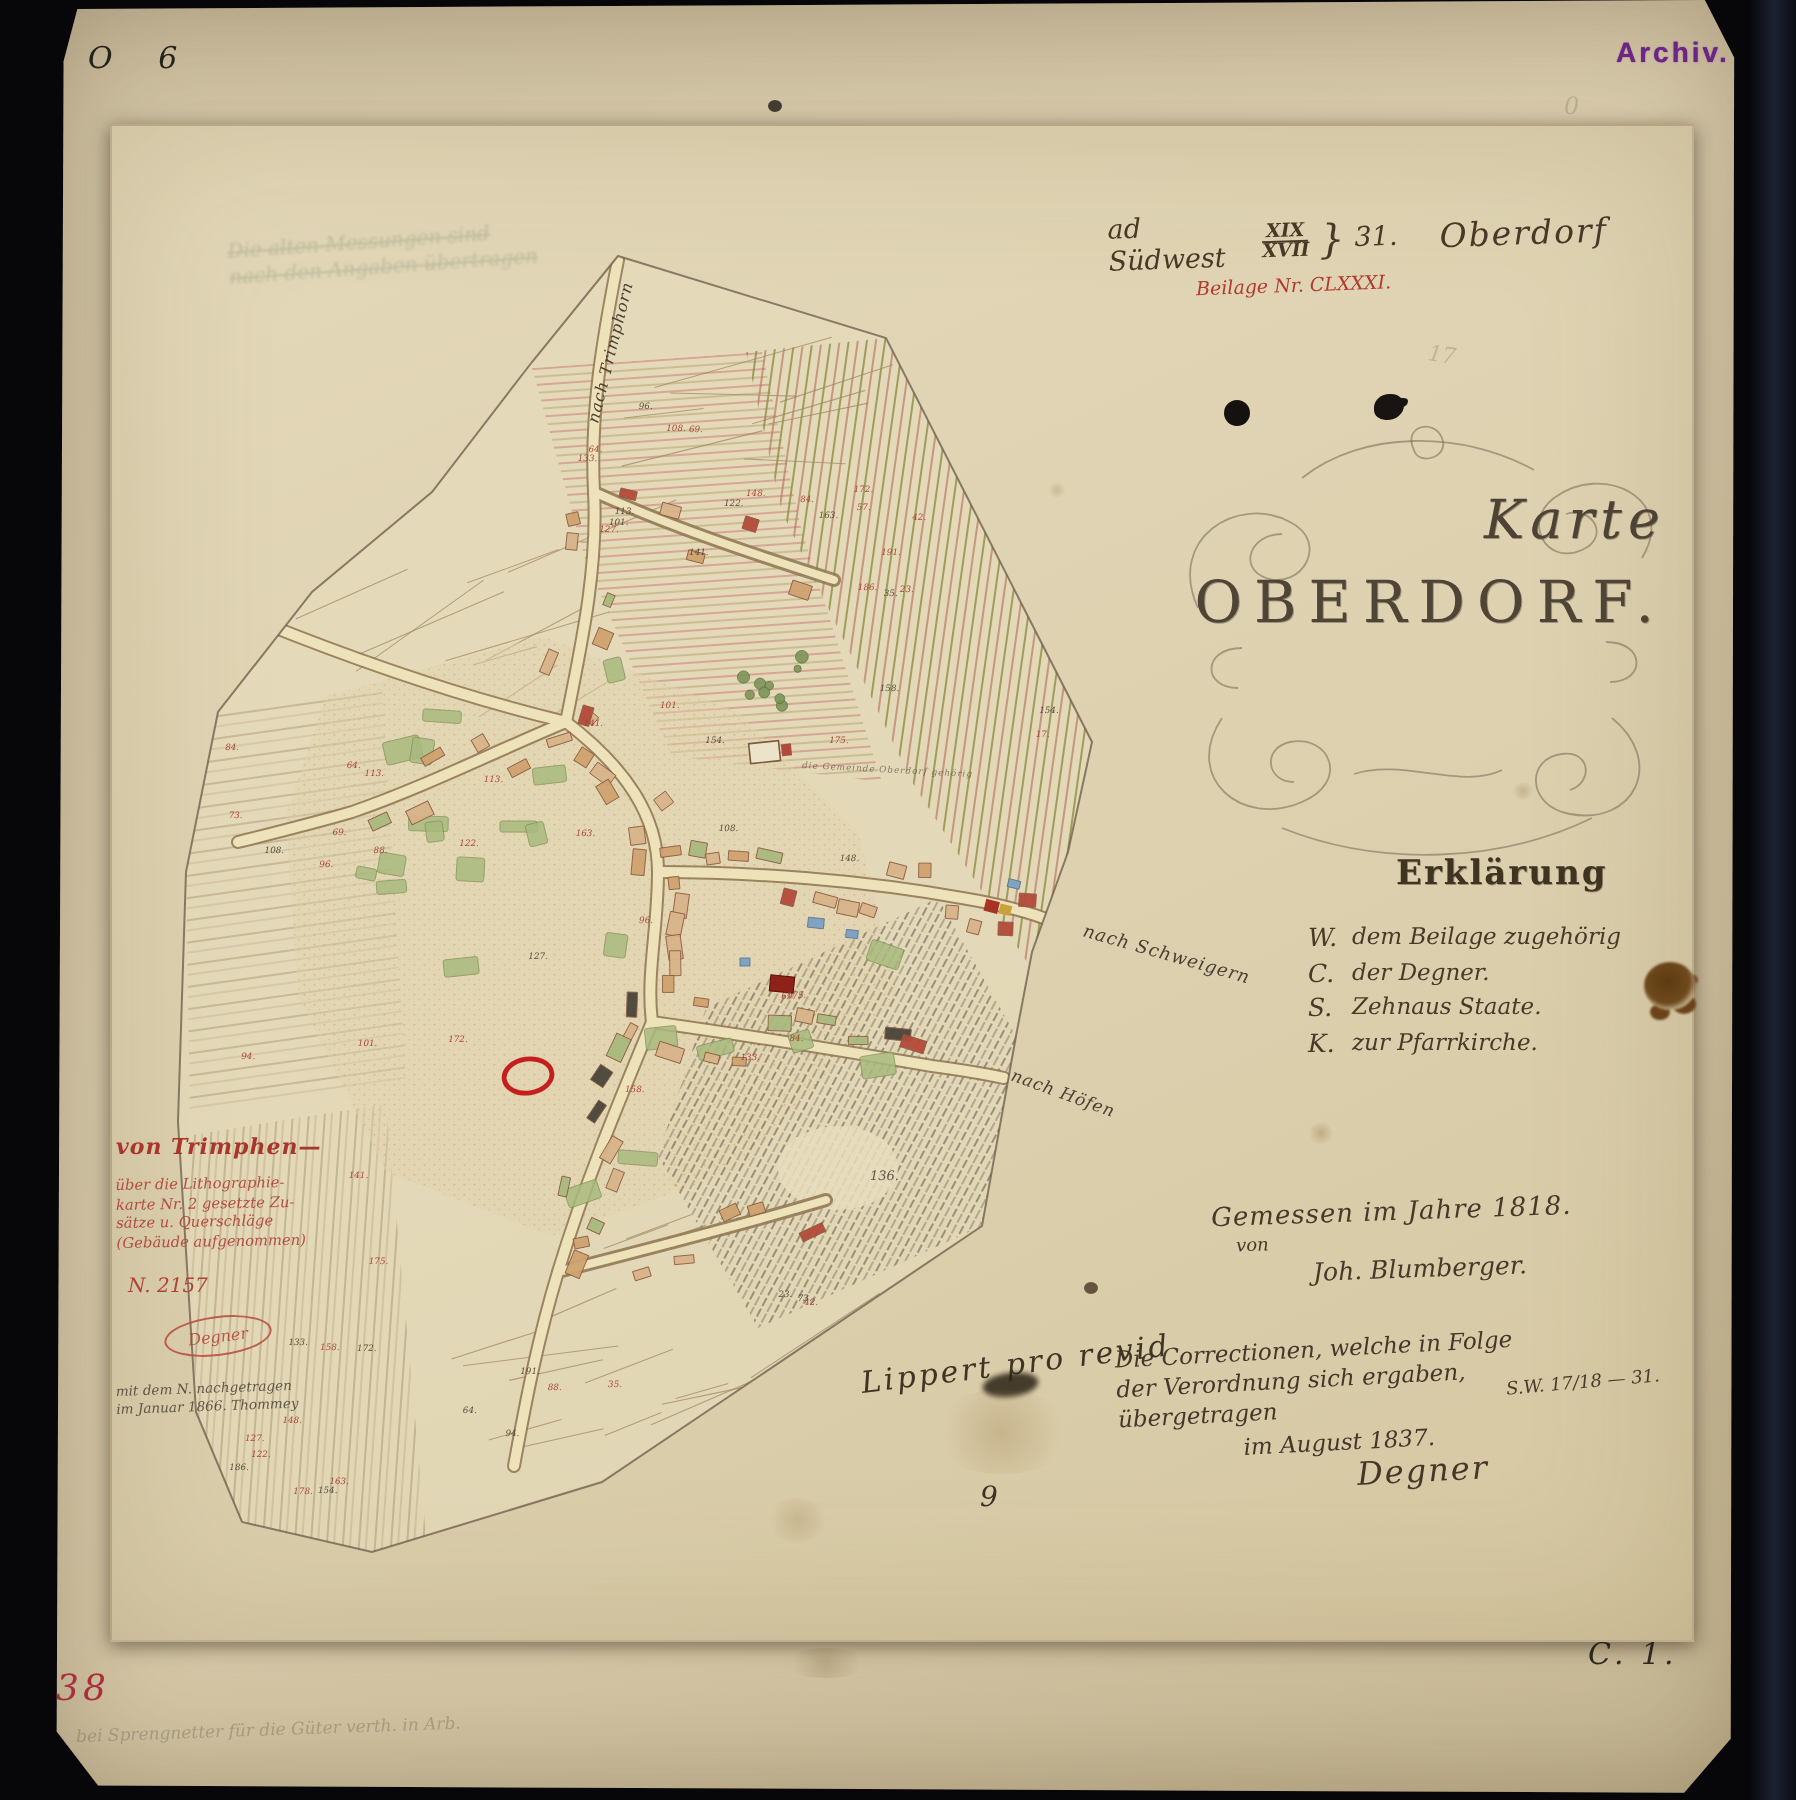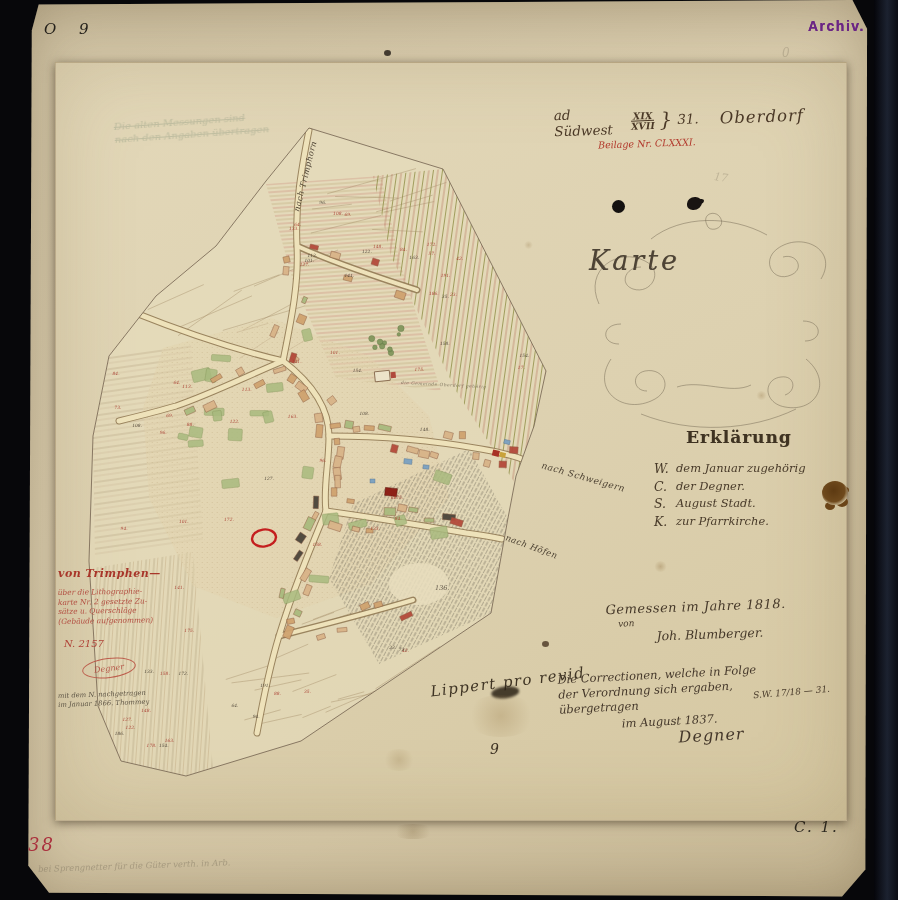--- a/index.html
+++ b/index.html
@@ -29,27 +29,27 @@
   .header-block{left:498px;top:40px;width:250px;color:#4a3826}
   .header-row{display:flex;align-items:center;gap:5px;font-style:italic;font-size:13.5px;transform:rotate(-2deg)}
   .frac{display:inline-flex;flex-direction:column;align-items:center;font-size:9.5px;line-height:9px;font-weight:bold}
   .frac .top{border-bottom:1px solid #4a3826;padding:0 2px}
   .brace{font-size:20px;font-weight:200}
   .place{font-size:16.5px;margin-left:16px;letter-spacing:1px}
   .red-note{margin:1px 0 0 44px;font-size:9.5px;font-style:italic;color:#b2392c;transform:rotate(-2deg)}
   .inkdot1{left:556px;top:137px;width:13px;height:13px;border-radius:50%;background:#141110}
   .inkdot2{left:631px;top:134px;width:15px;height:13px;border-radius:55% 45% 60% 40%;background:#191412;box-shadow:6px -2px 0 -4px #191412}
   
-  .title-wrap{left:533px;top:156px;width:244px;height:205px;text-align:left}
+  .title-wrap{left:533px;top:156px;width:244px;height:205px;text-align:right}
   .title-wrap svg{position:absolute;left:-8px;top:-10px}
   .title-karte{position:relative;margin-top:26px;font-size:27px;font-style:italic;letter-spacing:3px;color:#4d4335;text-shadow:.4px .4px 0 rgba(72,62,46,.45)}
   .title-ober{position:relative;margin-top:8px;font-size:29px;letter-spacing:6px;color:#4f4536;text-shadow:.5px .5px 0 rgba(72,62,46,.4)}
   
   .legend{left:598px;top:364px;width:180px;color:#483a29}
-  .legend-head{margin-left:32px;font-size:17px;font-weight:bold;letter-spacing:1px;color:#3f3322;text-shadow:.4px .4px 0 rgba(60,48,30,.4)}
+  .legend-head{margin-left:44px;font-size:17px;font-weight:bold;letter-spacing:1px;color:#3f3322;text-shadow:.4px .4px 0 rgba(60,48,30,.4)}
   .legend-items{margin-top:13px}
   .legend-row{display:flex;font-style:italic;font-size:11.5px;line-height:17.5px}
   .legend-sym{width:22px;font-size:12.5px}
   
   .survey{left:550px;top:536px;transform:rotate(-2deg);color:#46392a}
   .survey-l1{font-style:italic;font-size:13px;letter-spacing:.5px}
   .survey-l2{font-style:italic;font-size:9px;margin:2px 0 0 12px}
   .survey-l3{font-style:italic;font-size:12.5px;margin:1px 0 0 50px}
   
   .correction{left:503px;top:604px;width:220px;transform:rotate(-3deg);color:#44372a}
@@ -90,21 +90,21 @@
   #mapsvg text{font-family:"DejaVu Serif",serif}
   .flourish path{stroke:#6a5f4c;fill:none;stroke-width:.9;opacity:.5}
 </style>
 </head>
 <body>
 
 <div class="spine"></div>
 
 <div class="backing">
 
-  <div class="abs mark-topleft">O 9</div>
+  <div class="abs mark-topleft">O 6</div>
   <div class="abs stamp-archiv">Archiv.</div>
   <div class="abs pencil mark-pencil-right">0</div>
   <div class="abs dot-backing"></div>
   <div class="abs mark-38">38</div>
   <div class="abs pencil mark-pencil-bottom">bei Sprengnetter für die Güter verth. in Arb.</div>
   <div class="abs mark-c9">C. 1.</div>
   <div class="stain-backing"></div>
 
   <div class="sheet">
 
@@ -457,36 +457,37 @@
         <path d="M30,150 C10,180 40,205 70,192 C94,182 84,158 64,162 C50,165 52,182 66,182"></path>
         <path d="M225,150 C252,172 236,204 204,198 C182,194 182,170 200,168 C214,166 216,182 204,186"></path>
         <path d="M70,30 C100,6 150,6 186,26"></path>
         <path d="M60,205 C110,225 170,222 215,200"></path>
         <path d="M126,16 C120,4 136,0 140,10 C144,20 128,24 126,16"></path>
         <path d="M40,115 C20,115 20,135 38,135"></path>
         <path d="M222,112 C242,112 242,132 224,132"></path>
         <path d="M96,178 C120,170 150,186 170,176"></path>
       </svg>
       <div class="title-karte">Karte</div>
+      <div class="title-ober">OBERDORF.</div>
     </div>
 
     <div class="abs legend">
       <div class="legend-head">Erklärung</div>
       <div class="legend-items">
         <div class="legend-row">
           <span class="legend-sym">W.</span>
-          <span>dem Januar zugehörig</span>
+          <span>dem Beilage zugehörig</span>
         </div>
         <div class="legend-row">
           <span class="legend-sym">C.</span>
           <span>der Degner.</span>
         </div>
         <div class="legend-row">
           <span class="legend-sym">S.</span>
-          <span>August Stadt.</span>
+          <span>Zehnaus Staate.</span>
         </div>
         <div class="legend-row">
           <span class="legend-sym">K.</span>
           <span>zur Pfarrkirche.</span>
         </div>
       </div>
     </div>
 
     <div class="abs survey">
       <div class="survey-l1">Gemessen im Jahre 1818.</div>

